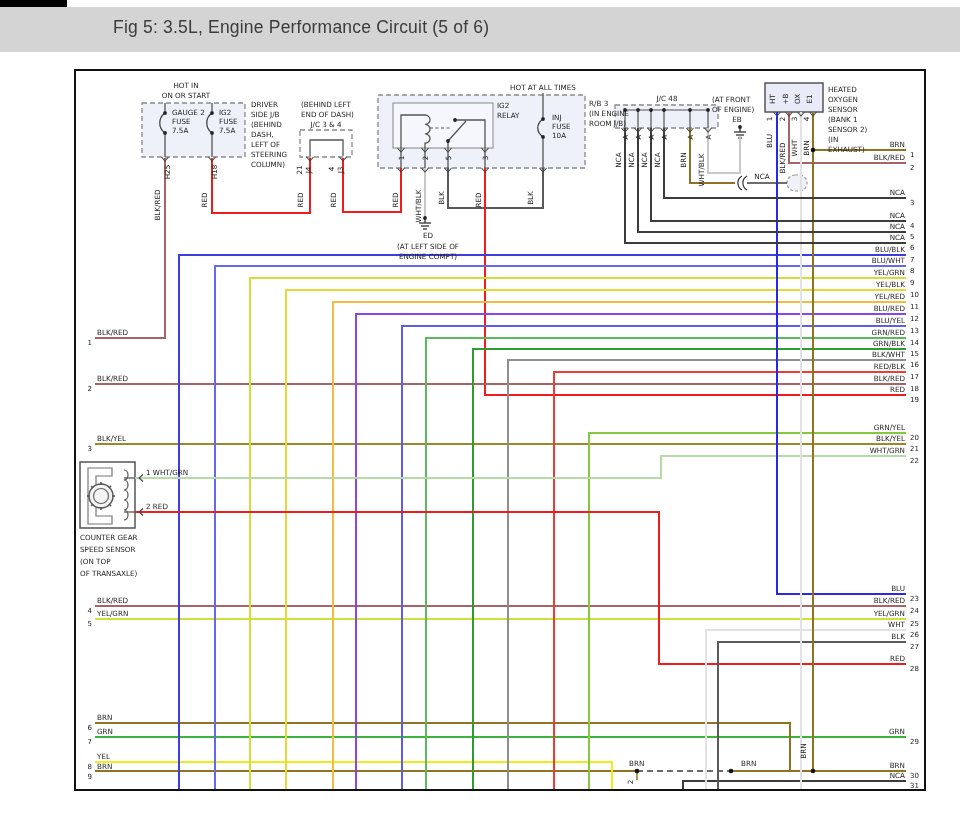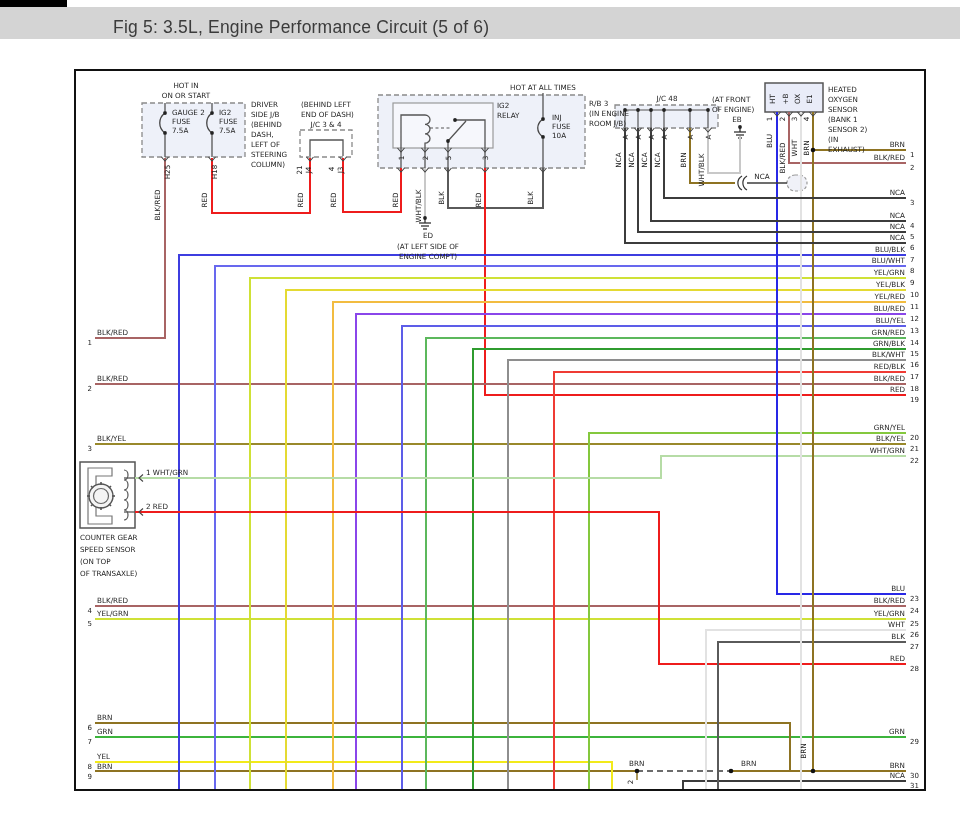--- a/index.html
+++ b/index.html
@@ -1,18 +1,18 @@
 <!DOCTYPE html>
 <html><head>
 <meta charset="utf-8">
 <style>
   html,body{margin:0;padding:0;background:#ffffff;width:960px;height:815px;overflow:hidden;}
   body{font-family:"DejaVu Sans", "Liberation Sans", sans-serif;}
   .topbar-black{position:absolute;left:0;top:0;width:67px;height:7px;background:#000;}
-  .banner{position:absolute;left:0;top:7px;width:960px;height:32px;background:#d4d4d4;}
+  .banner{position:absolute;left:0;top:7px;width:960px;height:45px;background:#d4d4d4;}
   .banner h1{margin:0;position:absolute;left:113px;top:10px;font-size:17.5px;font-weight:400;
              color:#3b3b3b;letter-spacing:.2px;font-family:"Liberation Sans","DejaVu Sans",sans-serif;}
   #diagram{position:absolute;left:0;top:0;}
   svg text{font-family:"DejaVu Sans",sans-serif;fill:#222;}
 </style>
 </head>
 <body>
 
 <div class="topbar-black"></div>
 <div class="banner">

